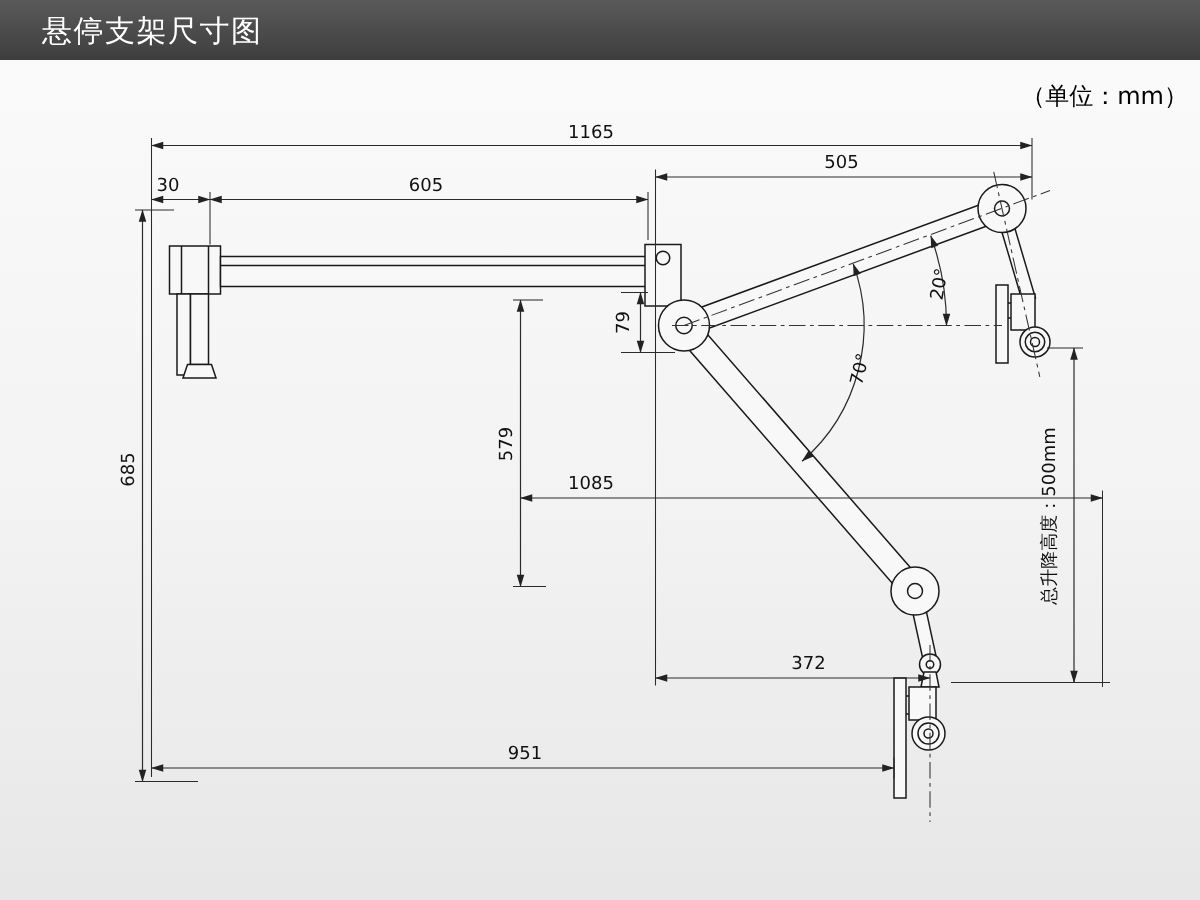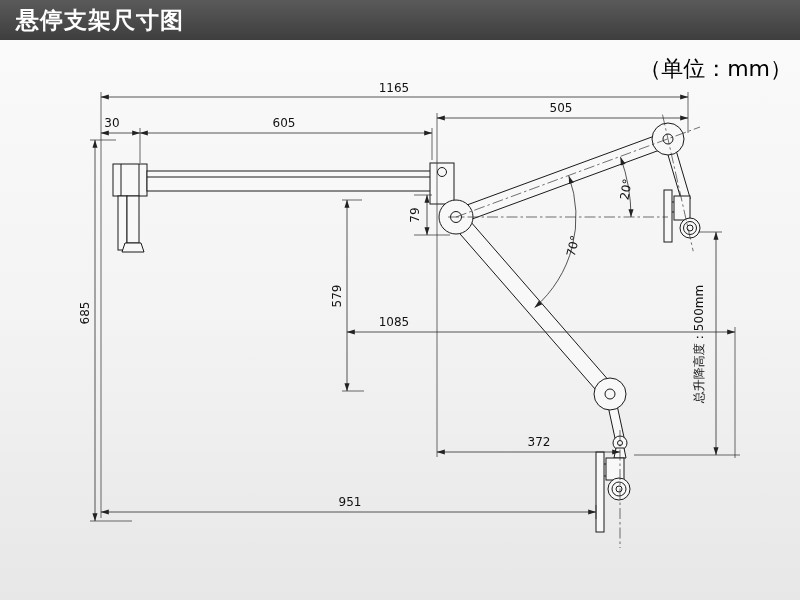--- a/index.html
+++ b/index.html
@@ -7,26 +7,26 @@
     width:800px;height:600px;overflow:hidden;position:relative;
     font-family:"DejaVu Sans","Liberation Sans",sans-serif;
     background:linear-gradient(180deg,#fbfbfb 0%,#f3f3f3 55%,#e7e7e7 100%);
   }
   .header{
     position:absolute;top:0;left:0;width:800px;height:40px;
     background:linear-gradient(180deg,#5a5a5a,#3e3e3e);
     display:flex;align-items:center;z-index:5;
   }
   .header .title{
-    color:#ffffff;font-size:23px;font-weight:bold;padding-left:16px;
+    color:#ffffff;font-size:20px;font-weight:normal;padding-left:28px;
     letter-spacing:1px;
   }
   .unit-note{
     position:absolute;top:54px;right:8px;z-index:4;
-    font-size:22px;color:#000;
+    font-size:16px;color:#000;
   }
   svg{position:absolute;top:0;left:0;}
   .draw{stroke:#1a1a1a;stroke-width:1;fill:none;}
   .fillbg{fill:#f8f8f8;}
   .dim{stroke:#2b2b2b;stroke-width:0.8;fill:none;}
   .ext{stroke:#2b2b2b;stroke-width:0.7;fill:none;}
   .cl{stroke:#333;stroke-width:0.7;fill:none;stroke-dasharray:11 3 2.5 3;}
   .dimtext{font-size:12px;fill:#111;}
 </style>
 </head>

